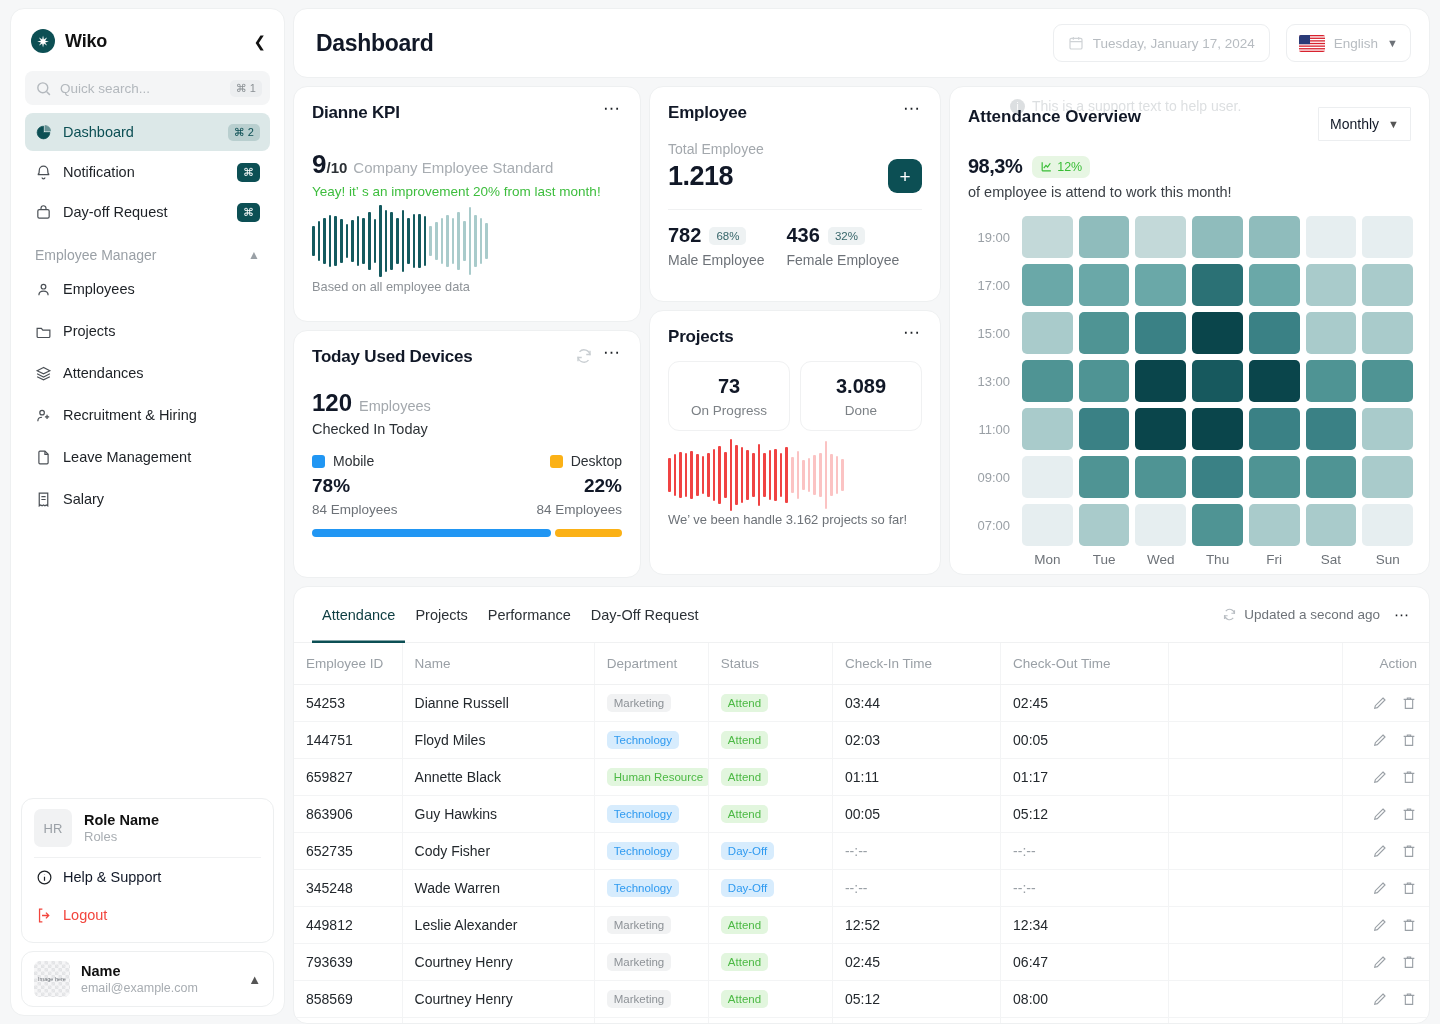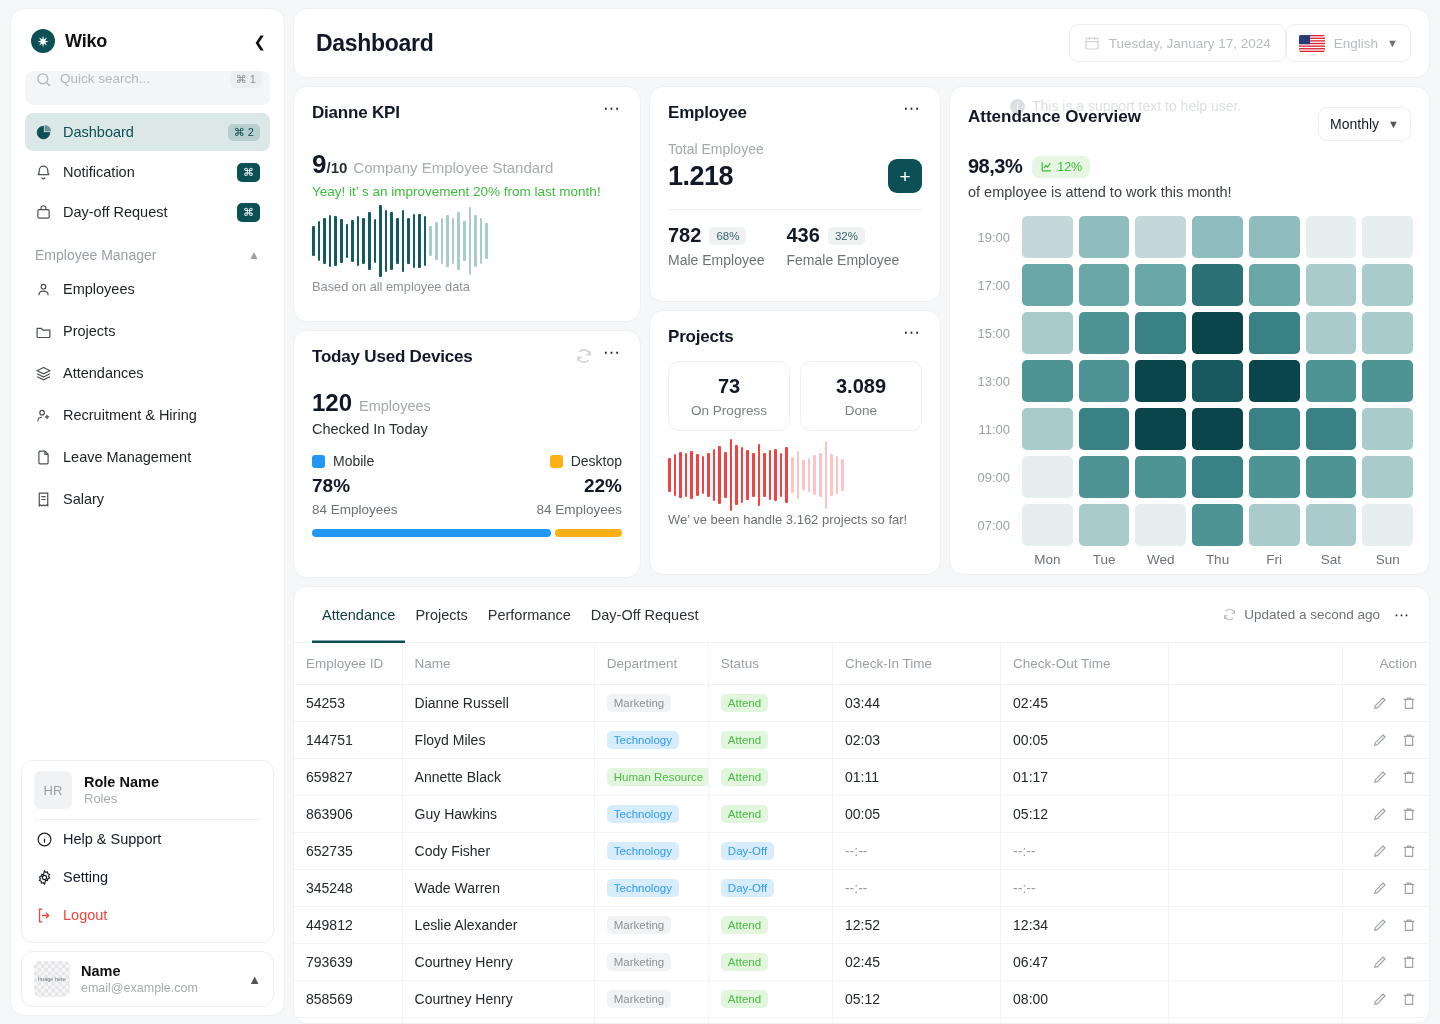--- a/index.html
+++ b/index.html
@@ -29,21 +29,21 @@
     background: #0c4f54; color: #fff;
     display: flex; align-items: center; justify-content: center;
     font-size: 15px; line-height: 1; flex: 0 0 24px;
   }
   .brand-name { font-size: 18px; font-weight: 600; letter-spacing: -0.2px; color: #111; }
   .collapse-btn { margin-left: auto; color: #111; font-size: 15px; cursor: pointer; line-height: 1; }
 
   .search-box {
     margin: 6px 14px 8px 14px;
     height: 34px; border-radius: 8px; background: #f4f5f6;
-    display: flex; align-items: flex-start; gap: 8px; padding: 0 8px 0 10px;
+    display: flex; align-items: center; gap: 8px; padding: 0 8px 0 10px;
   }
   .search-box .ph { color: #b3b8bd; font-size: 13.5px; flex: 1; }
   .kbd {
     font-size: 11px; color: #8a9094; background: #eceef0; border-radius: 5px;
     padding: 3px 6px; line-height: 1; white-space: nowrap;
   }
   .kbd.solid { background: #0c4f54; color: #ffffff; font-size: 11px; padding: 4px 6px; }
   .kbd.tint { background: #b9cfcf; color: #0c4f54; }
 
   .nav { padding: 0 14px; }
@@ -93,21 +93,21 @@
   .user-mail { font-size: 12.5px; color: #a8adb2; margin-top: 2px; }
   .user-chev { margin-left: auto; color: #555; font-size: 13px; }
 
   
   .main { flex: 1; display: flex; flex-direction: column; gap: 8px; min-width: 0; }
   .topbar {
     background: #fff; border: 1px solid #eef0f1; border-radius: 14px;
     height: 70px; display: flex; align-items: center; padding: 0 18px 0 22px; gap: 10px;
   }
   .page-title { font-size: 23px; font-weight: 600; letter-spacing: -0.3px; }
-  .top-right { margin-left: auto; display: flex; align-items: center; gap: 0; }
+  .top-right { margin-left: auto; display: flex; align-items: center; gap: 16px; }
   .date-pill {
     border: 1px solid #eceef0; border-radius: 9px; height: 38px;
     display: flex; align-items: center; gap: 9px; padding: 0 14px;
     color: #b7bcc1; font-size: 13.5px;
   }
   .lang-pill {
     border: 1px solid #eceef0; border-radius: 9px; height: 38px;
     display: flex; align-items: center; gap: 9px; padding: 0 12px;
     color: #b7bcc1; font-size: 13.5px;
   }
@@ -178,21 +178,21 @@
   .att { height: 489px; position: relative; overflow: hidden; }
   .att-tip {
     position: absolute; left: 60px; top: 11px; display: flex; align-items: center; gap: 7px;
     color: #d9dcde; font-size: 14px; opacity: .9;
   }
   .tip-ic { width: 15px; height: 15px; border-radius: 50%; background: #d9dcde; color: #fff; font-size: 10px;
             display:flex; align-items:center; justify-content:center; flex:0 0 15px; }
   .att-head { display: flex; align-items: flex-start; padding: 20px 18px 0 18px; position: relative; z-index: 2; }
   .att-title { font-size: 17px; font-weight: 600; }
   .sel {
-    margin-left: auto; border: 1px solid #eceef0; border-radius: 9px; height: 34px; padding: 0 11px;
+    margin-left: auto; border: 1px solid #eceef0; border-radius: 1px; height: 34px; padding: 0 11px;
     display: flex; align-items: center; gap: 9px; font-size: 14px; cursor: pointer; background:#fff;
   }
   .att-pct { padding: 14px 18px 0 18px; display: flex; align-items: center; gap: 10px; }
   .att-pct b { font-size: 20px; font-weight: 700; letter-spacing: -0.5px; }
   .trend { background: #e7f6e3; color: #39bd36; font-size: 12.5px; border-radius: 7px; padding: 4px 8px;
            display:flex; align-items:flex-start; gap: 4px; }
   .att-sub { padding: 6px 18px 0 18px; font-size: 14.5px; color: #3b4046; }
   .heat { padding: 16px 16px 0 14px; }
   .heat-row { display: flex; align-items: center; gap: 6px; margin-bottom: 6px; }
   .heat-lab { width: 52px; flex: 0 0 52px; text-align: right; font-size: 13px; color: #9aa0a6; padding-right: 6px; }
@@ -333,27 +333,20 @@
             <div class="role-name">Role Name</div>
             <div class="role-sub">Roles</div>
           </div>
         </div>
         <div class="mini-item">
           <svg class="nav-icon" viewBox="0 0 24 24" fill="none" stroke="#1d2126" stroke-width="1.7">
               <circle cx="12" cy="12" r="9"></circle>
               <path d="M12 11v5.5M12 7.8v.2"></path>
             </svg>
           <span>Help &amp; Support</span>
-        </div>
-        <div class="mini-item">
-          <svg class="nav-icon" viewBox="0 0 24 24" fill="none" stroke="#1d2126" stroke-width="1.7">
-              <circle cx="12" cy="12" r="3"></circle>
-              <path d="M12 2.5l1.6 2.2 2.6-.6.5 2.6 2.4 1.1-1.2 2.4 1.2 2.4-2.4 1.1-.5 2.6-2.6-.6L12 21.5l-1.6-2.2-2.6.6-.5-2.6-2.4-1.1 1.2-2.4-1.2-2.4 2.4-1.1.5-2.6 2.6.6z"></path>
-            </svg>
-          <span>Setting</span>
         </div>
         <div class="mini-item danger">
           <svg class="nav-icon" viewBox="0 0 24 24" fill="none" stroke="#f2453d" stroke-width="1.8">
               <path d="M9 3H5v18h4"></path>
               <path d="M14 8l4 4-4 4M8.5 12H18"></path>
             </svg>
           <span>Logout</span>
         </div>
       </div>
       <div class="user-card">

